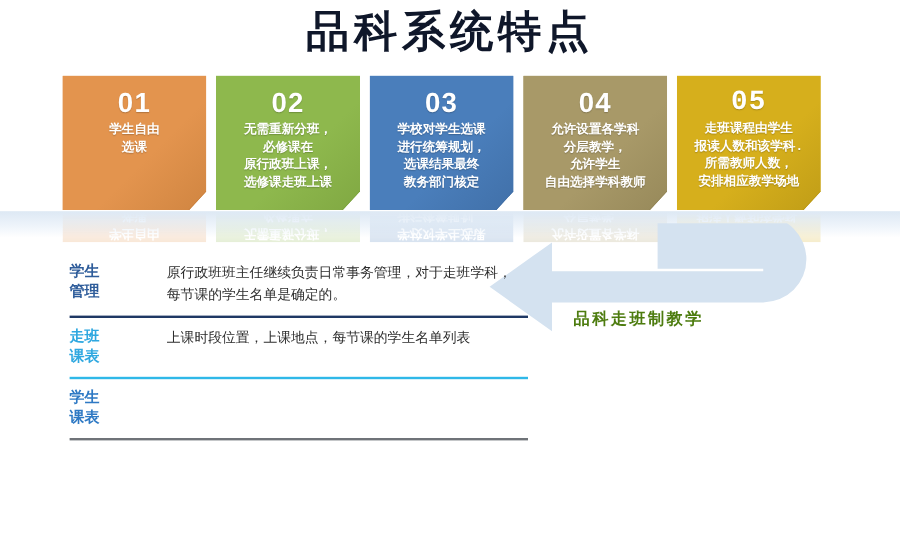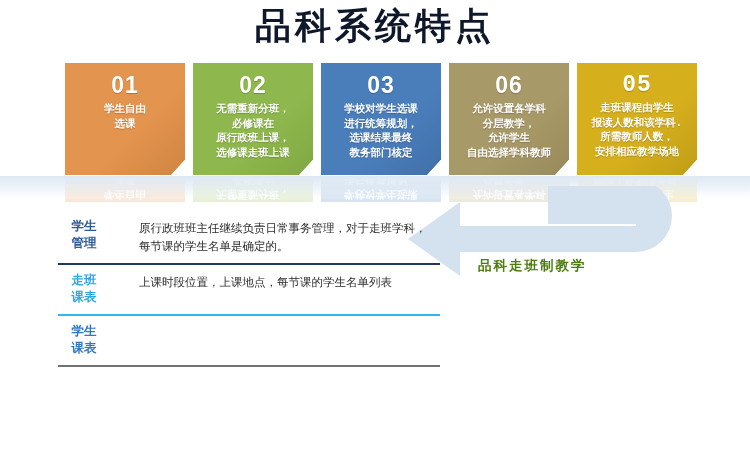--- a/index.html
+++ b/index.html
@@ -26,21 +26,21 @@
     font-weight: bold;
     color: #0f172a;
     letter-spacing: 4px;
     line-height: 48px;
   }
 
   
   .cards {
     position: absolute;
     top: 63px;
-    left: 65px;
+    left: 52px;
     width: 656px;
     height: 112px;
     display: flex;
     gap: 8px;
   }
   .card-wrap {
     position: relative;
     width: 120px;
     height: 112px;
   }
@@ -147,21 +147,20 @@
     align-items: flex-start;
     padding: 7px 0 8px 0;
   }
   .row-label {
     width: 52px;
     flex: 0 0 52px;
     font-size: 12.5px;
     font-weight: bold;
     line-height: 17px;
     white-space: pre-line;
-    text-align: center;
   }
   .row-body {
     flex: 1;
     font-size: 11.5px;
     color: #2d2d2d;
     line-height: 18px;
     padding-top: 1px;
     white-space: pre-line;
     margin-left: 29px;
   }
@@ -218,21 +217,21 @@
       <div class="fold" style="background: rgb(51, 91, 141);"></div>
     </div>
     <div class="reflect" style="background: rgb(74, 126, 187);">学校对学生选课
 进行统筹规划，
 选课结果最终
 教务部门核定</div>
   </div>
 
   <div class="card-wrap">
     <div class="card" style="background: linear-gradient(135deg, rgb(168, 153, 104) 0%, rgb(168, 153, 104) 60%, rgb(126, 114, 70) 160%) rgb(168, 153, 104);">
-      <div class="card-num">06</div>
+      <div class="card-num">04</div>
       <div class="card-text">允许设置各学科
 分层教学，
 允许学生
 自由选择学科教师</div>
       <div class="fold" style="background: rgb(126, 114, 70);"></div>
     </div>
     <div class="reflect" style="background: rgb(168, 153, 104);">允许设置各学科
 分层教学，
 允许学生
 自由选择学科教师</div>

